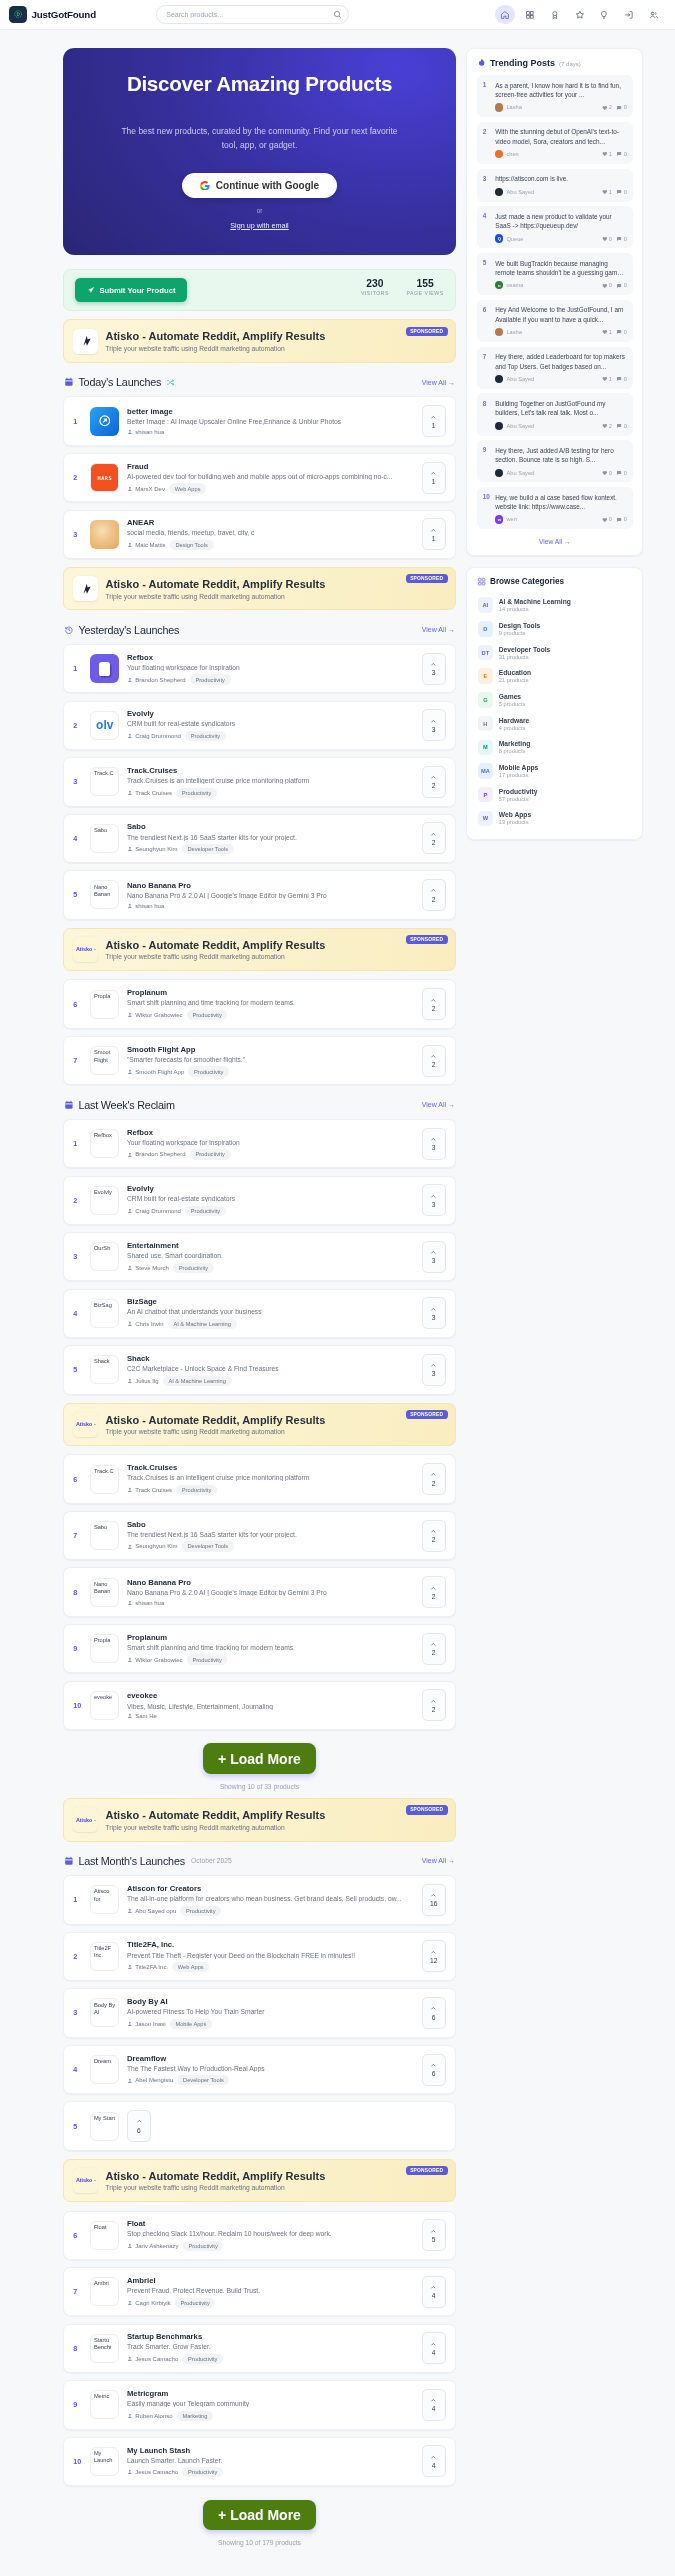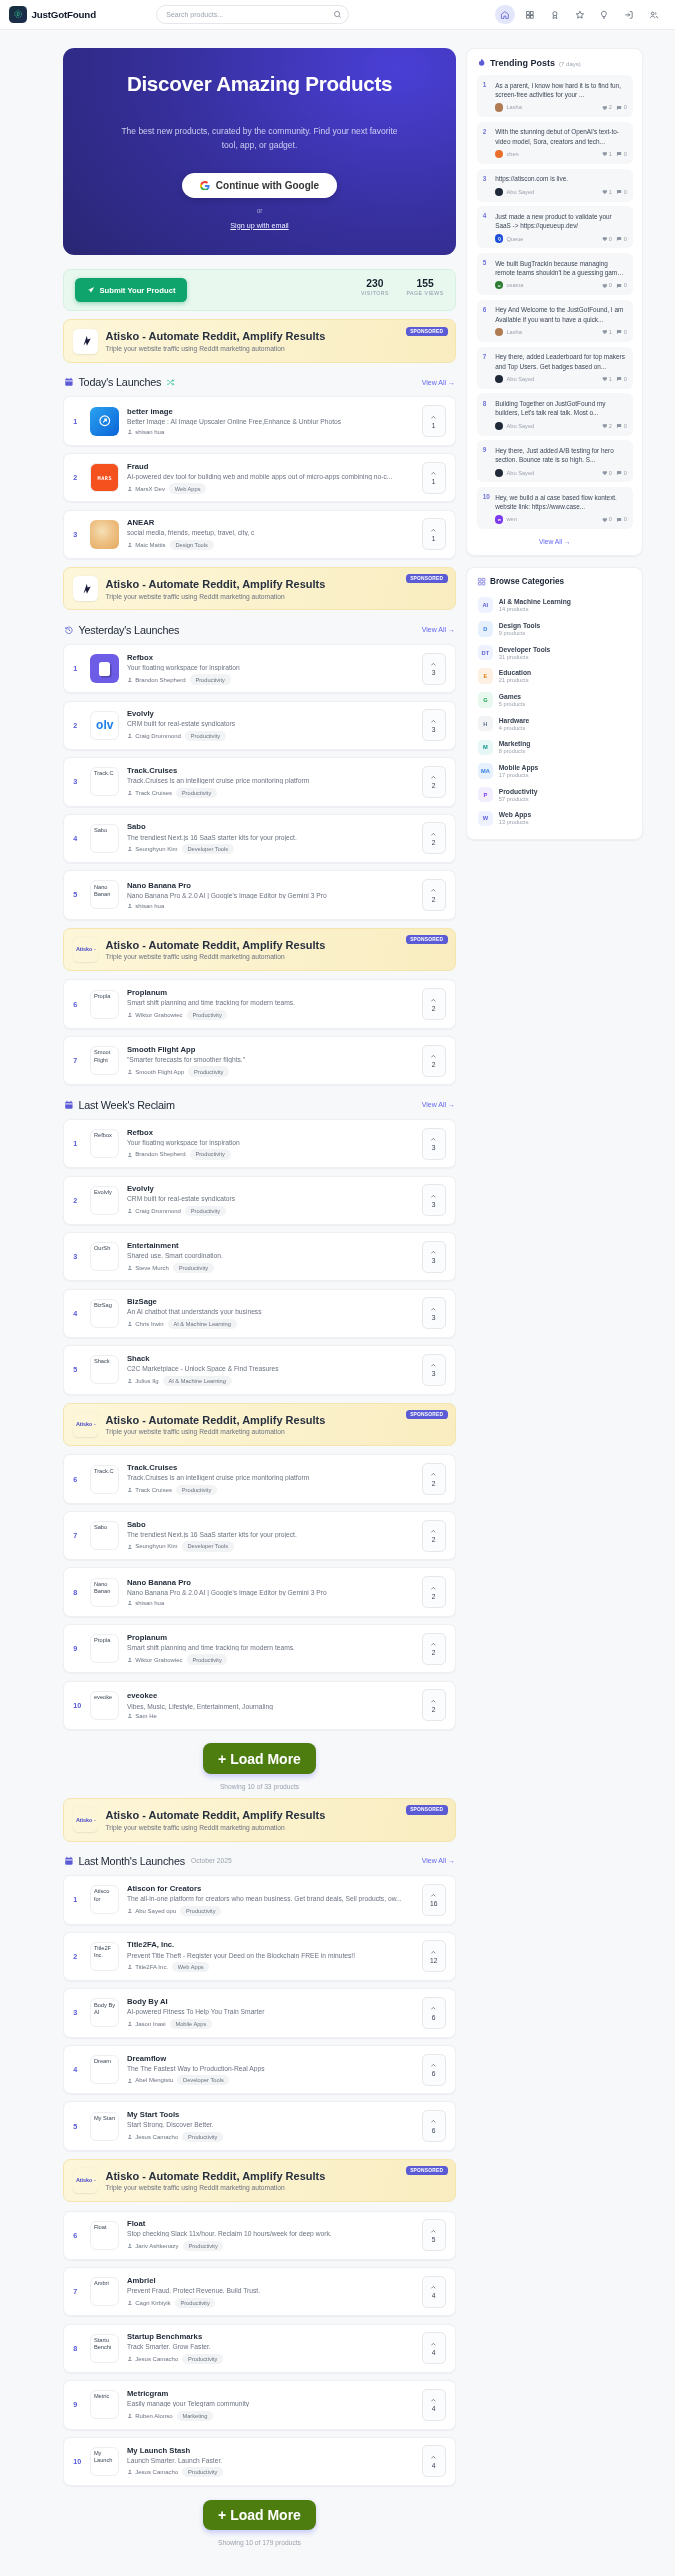--- a/index.html
+++ b/index.html
@@ -916,34 +916,20 @@
           <div class="upvote">
             <svg viewBox="0 0 24 24" fill="none" stroke="currentColor" stroke-width="2.4">
               <path d="m6 14.5 6-6 6 6" stroke-linecap="round" stroke-linejoin="round"></path>
             </svg>
             <span>6</span>
           </div>
         </div>
         <div class="p-card">
           <div class="p-rank">5</div>
           <div class="p-thumb texty">My Start</div>
-          <div class="p-body">
-            <div class="p-name">My Start Tools</div>
-            <div class="p-tagline">Start Strong. Discover Better.</div>
-            <div class="p-meta">
-              <span class="p-author">
-                <svg viewBox="0 0 24 24" fill="currentColor">
-                  <circle cx="12" cy="7.5" r="4"></circle>
-                  <path d="M4 21c.5-4.2 3.6-6.5 8-6.5s7.5 2.3 8 6.5z"></path>
-                </svg>
-                <span>Jesus Camacho</span>
-              </span>
-              <span class="p-tag">Productivity</span>
-            </div>
-          </div>
           <div class="upvote">
             <svg viewBox="0 0 24 24" fill="none" stroke="currentColor" stroke-width="2.4">
               <path d="m6 14.5 6-6 6 6" stroke-linecap="round" stroke-linejoin="round"></path>
             </svg>
             <span>6</span>
           </div>
         </div>
         <div class="sponsor">
           <div class="sponsor-thumb txt">Atisko -</div>
           <div>

